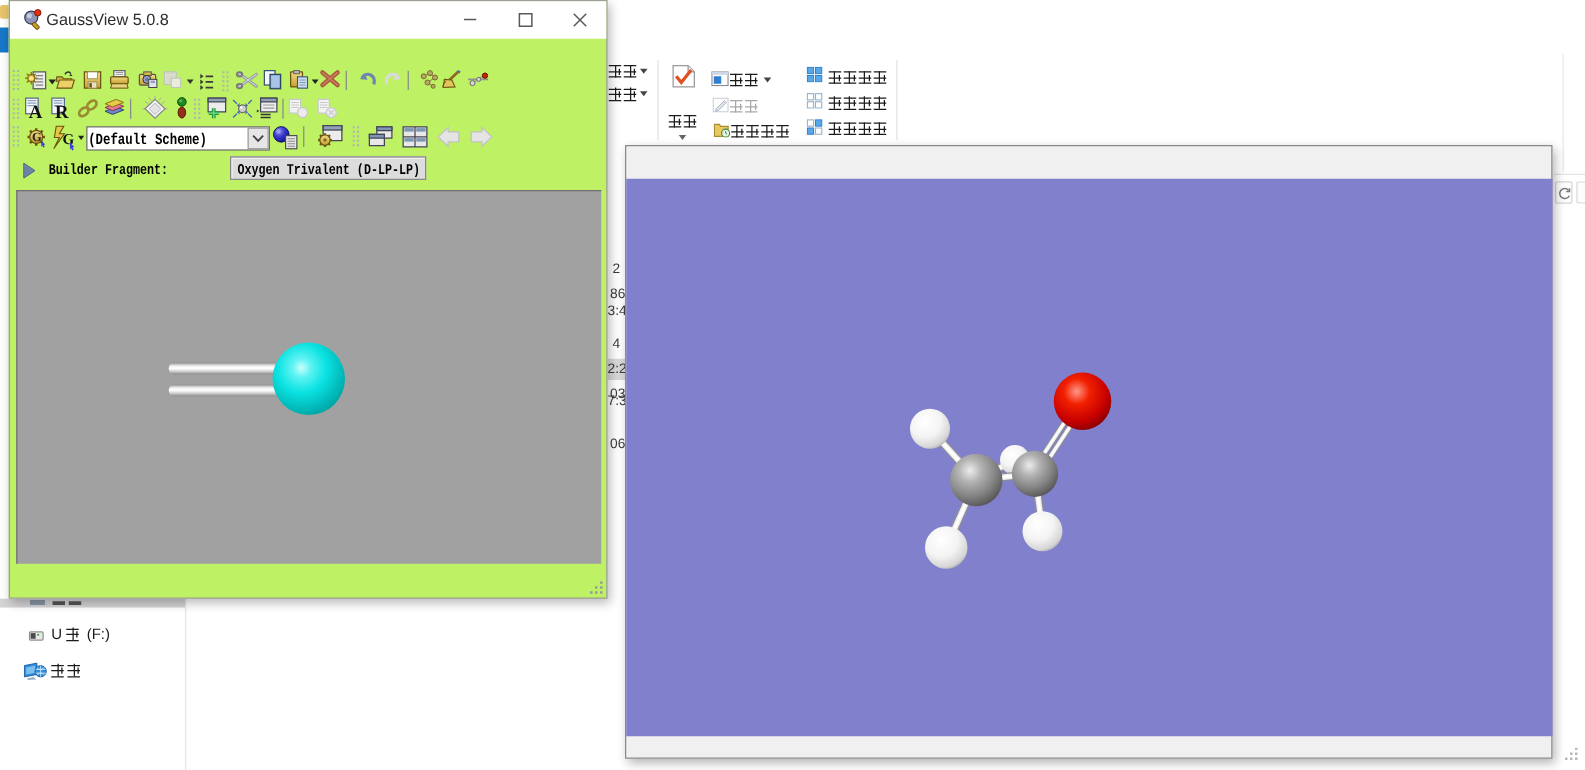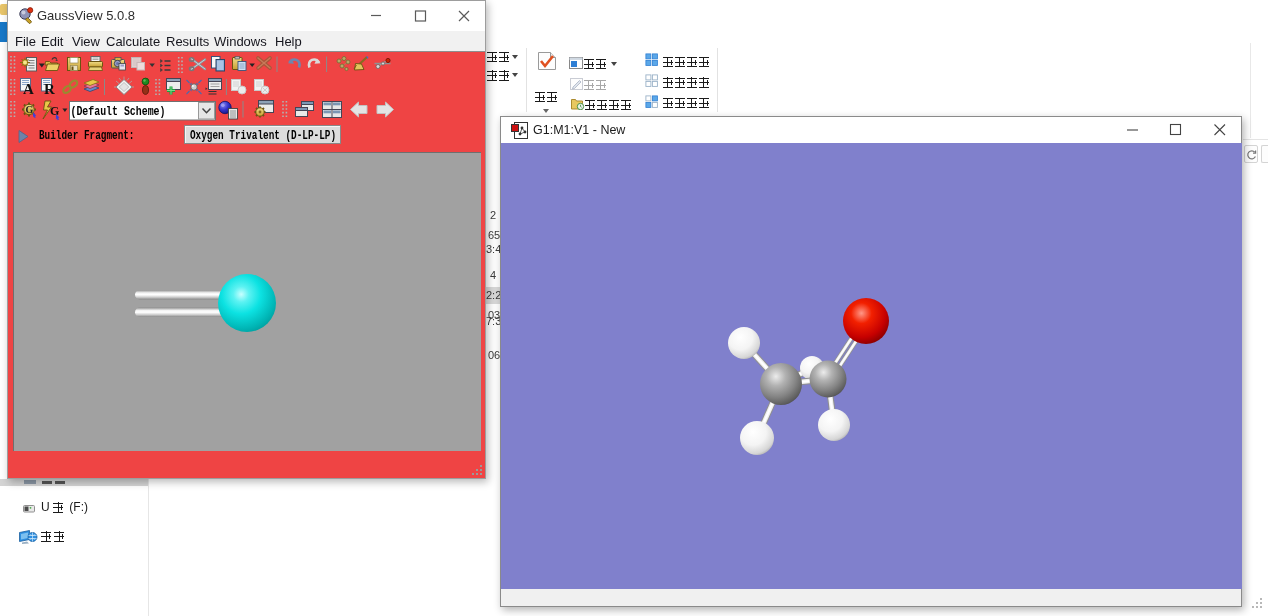--- a/index.html
+++ b/index.html
@@ -18,21 +18,21 @@
 .gvtxt{font-family:"Liberation Mono",monospace;font-weight:bold;font-size:12px;color:#000;
   transform:scaleX(0.78);transform-origin:0 50%;white-space:pre;display:inline-block;}
 
 
 .ribbon-sep{position:absolute;width:1px;background:#e2e2e2;}
 .ribtxt{position:absolute;font-size:12px;color:#1b1b1b;white-space:nowrap;}
 .caret{display:inline-block;width:0;height:0;border-left:3.5px solid transparent;
   border-right:3.5px solid transparent;border-top:4px solid #444;vertical-align:middle;}
 
 
-#gv{position:absolute;left:7px;top:0;width:479px;height:479px;background:#ef4444;
+#gv{position:absolute;left:7px;top:0;width:479px;height:479px;background:#bef264;
   border:1px solid #9d9d9d;box-shadow:2px 3px 8px rgba(0,0,0,0.28);}
 #gv .titlebar{position:absolute;left:0;top:0;width:100%;height:30px;background:#ffffff;}
 #gv .title{position:absolute;left:29px;top:7px;font-size:13px;color:#2e2e2e;}
 #gv .menubar{position:absolute;left:0;top:30px;width:100%;height:21px;background:#f1f1f1;
   border-bottom:1px solid #8e8e8e;}
 #gv .menubar span{position:absolute;top:3px;font-size:13px;color:#15151d;}
 #gv .canvas{position:absolute;left:5px;top:151px;width:468px;height:299px;background:#a1a1a1;
   border-top:1px solid #6f6f6f;border-left:1px solid #6f6f6f;}
 
 
@@ -109,21 +109,21 @@
       <rect x="7.4" y="7.4" width="5" height="5" fill="none" stroke="#9ab2c8" stroke-width="0.9"></rect>
     </svg>
     <div class="ribtxt" style="left:176.5px;top:95px;"><span class="k"></span><span class="k"></span><span class="k"></span><span class="k"></span></div>
     <div class="ribbon-sep" style="left:231.3px;top:48px;height:64px;"></div>
   </div>
 
   <div id="strip" class="abs" style="left:486px;top:116px;width:14px;height:363px;background:#ffffff;overflow:hidden;
        font-size:11px;color:#3c3c3c;">
     <div class="abs" style="left:0;top:171px;width:14px;height:17px;background:#d9d9d9;"></div>
     <div class="abs" style="left:4px;top:93px;">2</div>
-    <div class="abs" style="left:2px;top:113px;">65</div>
+    <div class="abs" style="left:2px;top:113px;">86</div>
     <div class="abs" style="left:0px;top:127px;">3:4</div>
     <div class="abs" style="left:4px;top:153px;">4</div>
     <div class="abs" style="left:0px;top:173px;">2:2</div>
     <div class="abs" style="left:2px;top:193px;">03</div>
     <div class="abs" style="left:0px;top:199px;">7:3</div>
     <div class="abs" style="left:2px;top:233px;">06</div>
   </div>
 
   <div id="rightbg" class="abs" style="left:1243px;top:0;width:25px;height:616px;background:#ffffff;overflow:hidden;">
     <div class="abs" style="left:6.5px;top:43px;width:1px;height:95px;background:#e8e8e8;"></div>
@@ -176,29 +176,20 @@
         <circle cx="6.5" cy="6.5" r="2" fill="#c8ccdf"></circle>
         <rect x="10.5" y="11.5" width="6" height="3" rx="1" transform="rotate(45 10.5 11.5)" fill="#c9a227" stroke="#6b5410" stroke-width="0.8"></rect>
         <circle cx="13.2" cy="4.2" r="2.6" fill="#e03010" stroke="#7a1400" stroke-width="0.7"></circle>
       </svg>
       <div class="title">GaussView 5.0.8</div>
       <svg class="abs" style="left:363px;top:0;" width="113" height="29" viewBox="0 0 113 29">
         <line x1="0" y1="14.5" x2="10" y2="14.5" stroke="#5a5a5a" stroke-width="1.2"></line>
         <rect x="44.5" y="10" width="10" height="10" fill="none" stroke="#5a5a5a" stroke-width="1.2"></rect>
         <path d="M88 10 L98 20 M98 10 L88 20" stroke="#5a5a5a" stroke-width="1.2"></path>
       </svg>
-    </div>
-    <div class="menubar">
-      <span style="left:7px;">File</span>
-        <span style="left:33px;">Edit</span>
-      <span style="left:64px;">View</span>
-        <span style="left:98px;">Calculate</span>
-      <span style="left:158px;">Results</span>
-        <span style="left:206px;">Windows</span>
-      <span style="left:267px;">Help</span>
     </div>
     <div id="toolbars" class="abs" style="left:0;top:52px;width:477px;height:68px;">
     <svg width="477" height="68" viewBox="0 0 477 68">
       <defs>
         <radialGradient id="blueball" cx="0.35" cy="0.3" r="0.8">
           <stop offset="0" stop-color="#8888ee"></stop>
               <stop offset="0.5" stop-color="#3333cc"></stop>
               <stop offset="1" stop-color="#111177"></stop>
         </radialGradient>
         <linearGradient id="gold" x1="0" y1="0" x2="0" y2="1">
@@ -506,36 +497,20 @@
           <rect x="4" y="4" width="2" height="2"></rect>
           <rect x="8" y="4" width="2" height="2"></rect>
           <rect x="0" y="8" width="2" height="2"></rect>
           <rect x="4" y="8" width="2" height="2"></rect>
           <rect x="8" y="8" width="2" height="2"></rect>
         </g>
     </svg>
   </div>
 
   <div id="g1">
-    <div class="titlebar">
-      <svg class="abs" style="left:10px;top:4px;" width="19" height="19" viewBox="0 0 19 19">
-        <rect x="3.5" y="1.5" width="13" height="16" fill="#ffffff" stroke="#333"></rect>
-        <rect x="0.5" y="3.5" width="7" height="7" fill="#cc1111" stroke="#333"></rect>
-        <circle cx="11" cy="7" r="1.4" fill="#333"></circle>
-          <circle cx="14" cy="11" r="1.4" fill="#333"></circle>
-        <circle cx="9" cy="13" r="1.4" fill="#333"></circle>
-        <path d="M11,7 L14,11 L9,13 Z" fill="none" stroke="#333" stroke-width="0.8"></path>
-      </svg>
-      <div class="title">G1:M1:V1 - New</div>
-      <svg class="abs" style="left:620px;top:0;" width="115" height="26" viewBox="0 0 115 26">
-        <line x1="6" y1="13" x2="17" y2="13" stroke="#444" stroke-width="1.1"></line>
-        <rect x="49.5" y="7.5" width="10" height="10" fill="none" stroke="#444" stroke-width="1.1"></rect>
-        <path d="M93.5,7.5 L104,18 M104,7.5 L93.5,18" stroke="#444" stroke-width="1.1"></path>
-      </svg>
-    </div>
     <div class="canvas" id="g1canvas">
       <svg width="741" height="446" viewBox="0 0 741 446">
         <defs>
           <radialGradient id="grayball" cx="0.38" cy="0.32" r="0.75">
             <stop offset="0" stop-color="#ececec"></stop>
               <stop offset="0.3" stop-color="#b2b2b2"></stop>
             <stop offset="0.65" stop-color="#848484"></stop>
               <stop offset="0.9" stop-color="#5e5e5e"></stop>
             <stop offset="1" stop-color="#484848"></stop>
           </radialGradient>

